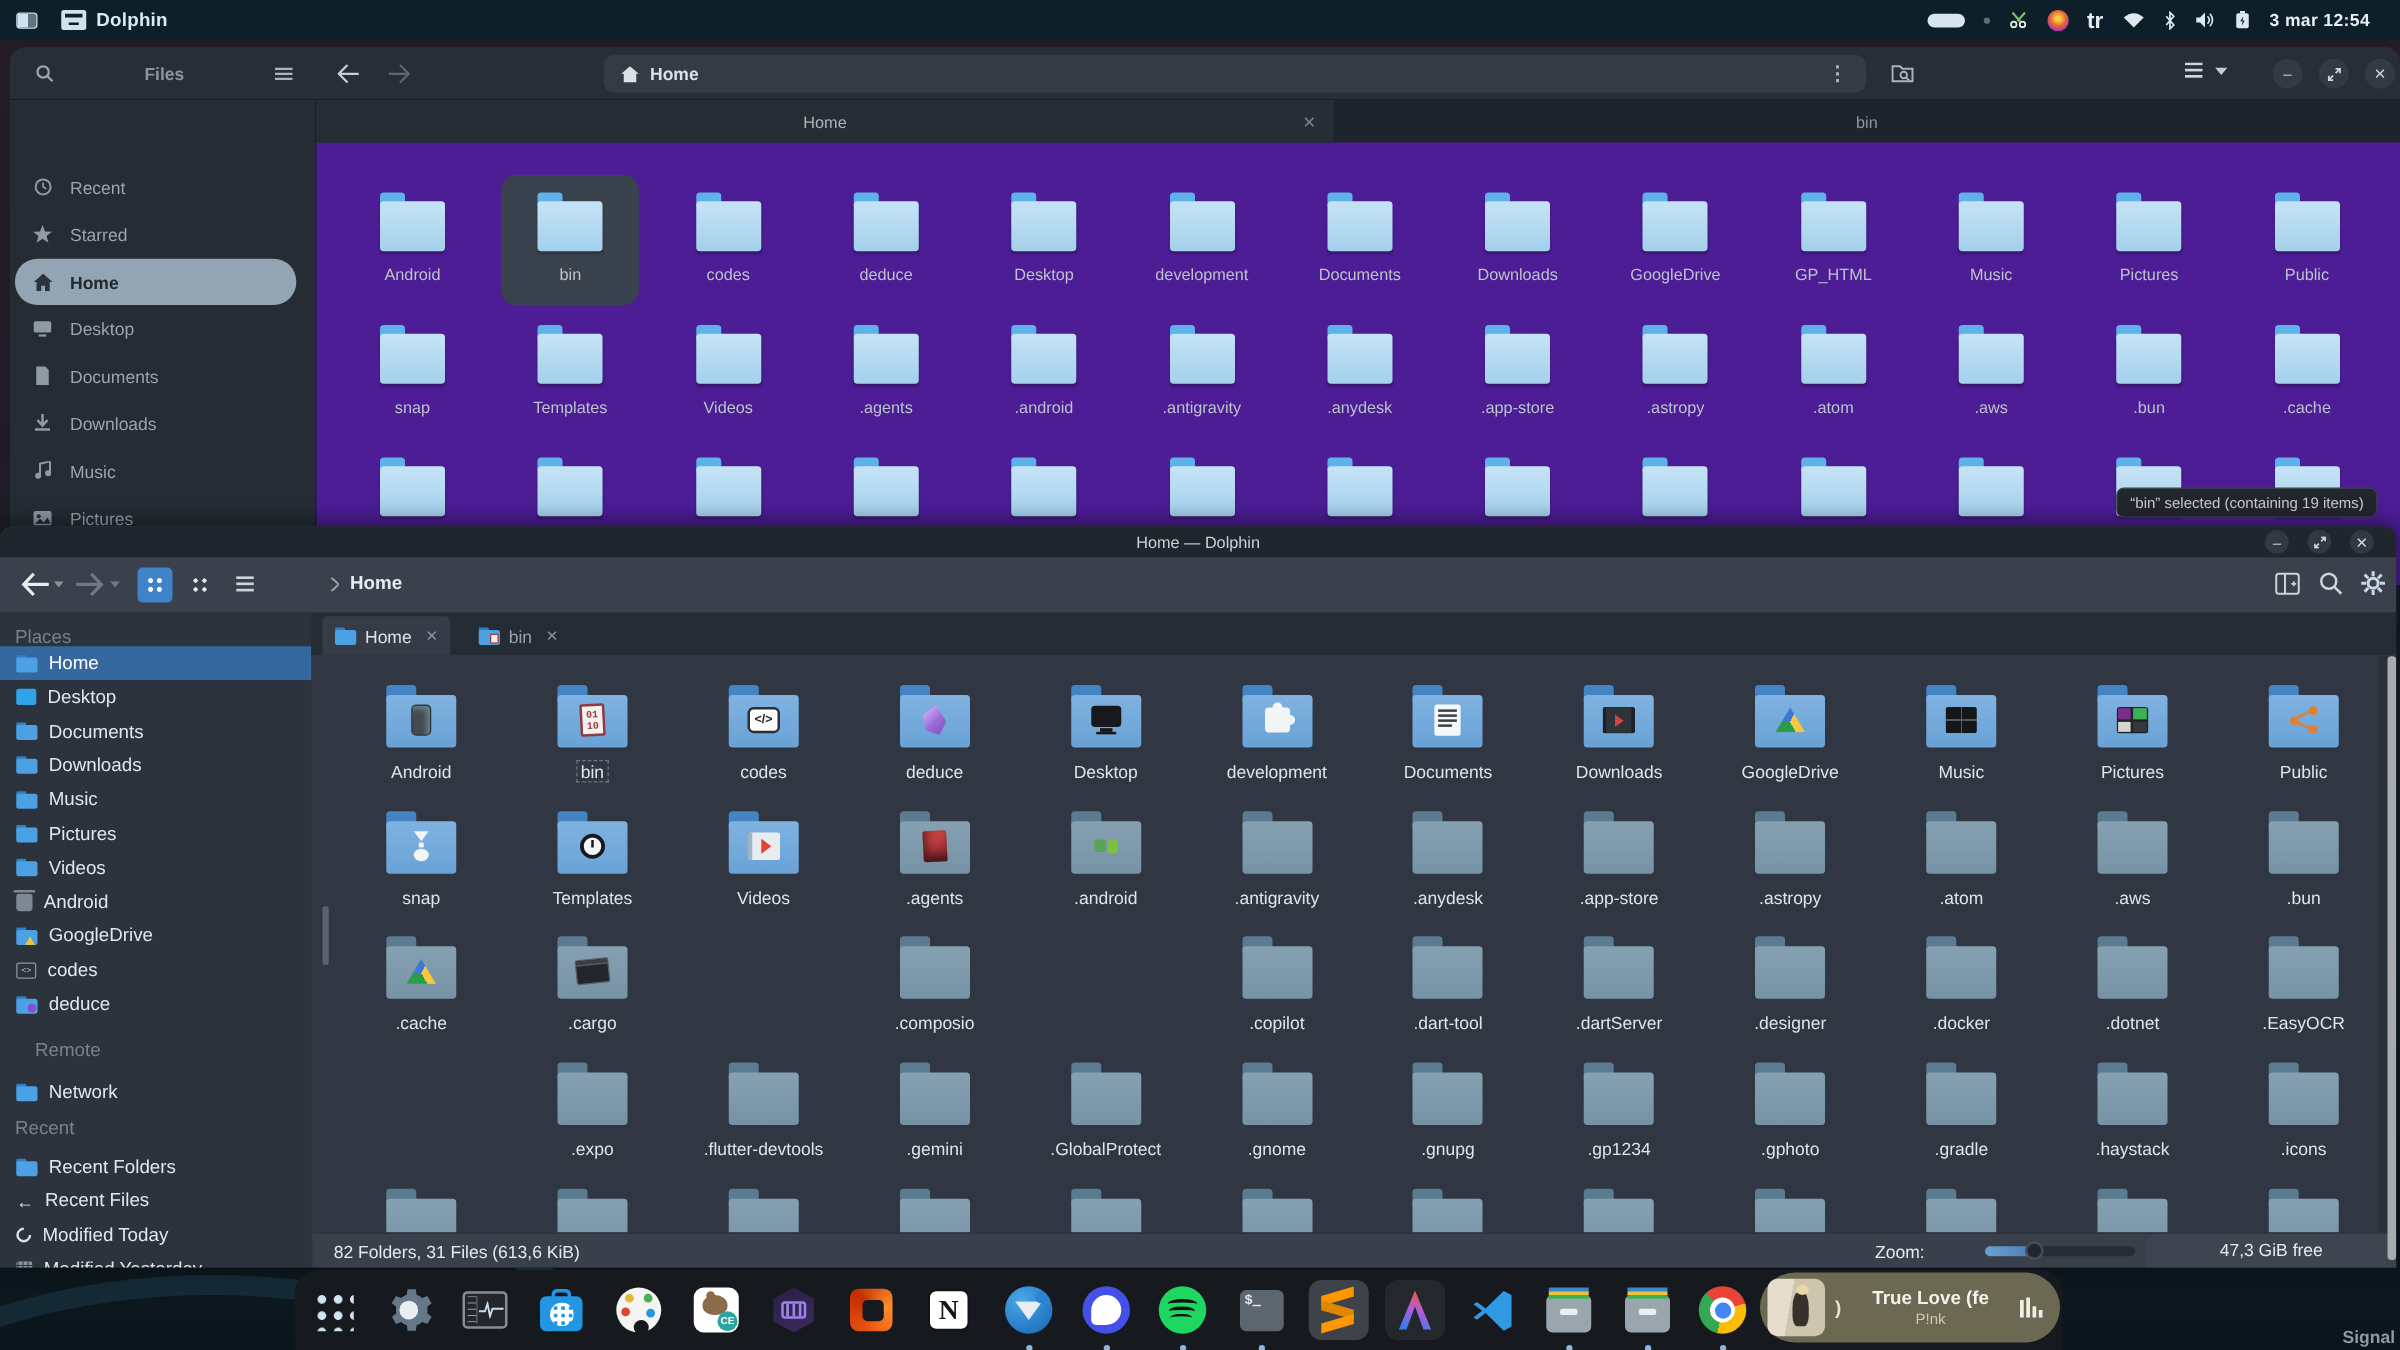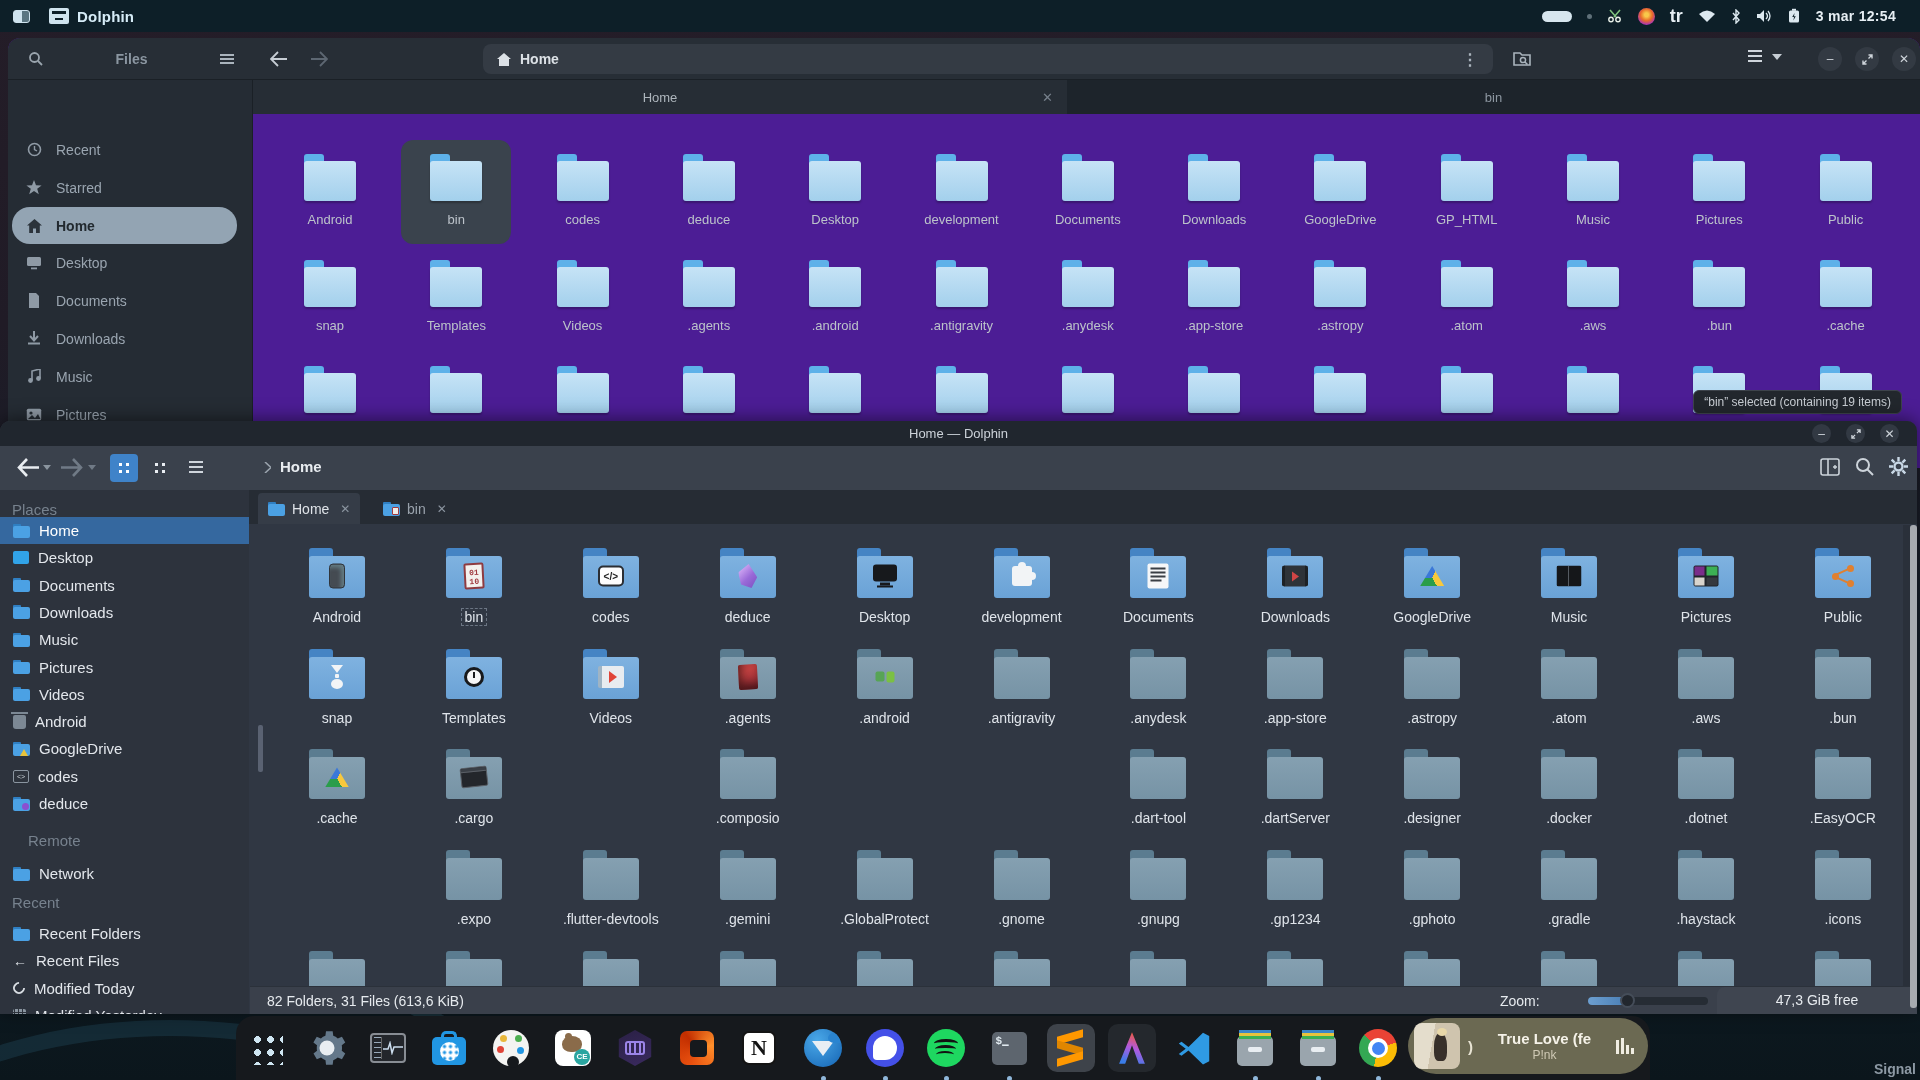--- a/index.html
+++ b/index.html
@@ -881,20 +881,24 @@
           <div class="emb">
             <div style="width:27px;height:20px;background:#23262b;border:1px solid #5a5f66;border-radius:2px;transform:rotate(-6deg);">
               <div style="height:4px;background:#3a3f46;border-bottom:1px solid #5a5f66;"></div>
             </div>
           </div>
         </div><div class="dlabel">.cargo</div></div>
       <div class="ditem" style="left: 435.7px; top: 225.4px;"><div class="kfold hid">
           <div class="tab"></div>
           <div class="bodyp"></div>
         </div><div class="dlabel">.composio</div></div>
+      <div class="ditem" style="left: 709.5px; top: 225.4px;"><div class="kfold hid">
+          <div class="tab"></div>
+          <div class="bodyp"></div>
+        </div><div class="dlabel">.copilot</div></div>
       <div class="ditem" style="left: 846.4px; top: 225.4px;"><div class="kfold hid">
           <div class="tab"></div>
           <div class="bodyp"></div>
         </div><div class="dlabel">.dart-tool</div></div>
       <div class="ditem" style="left: 983.3px; top: 225.4px;"><div class="kfold hid">
           <div class="tab"></div>
           <div class="bodyp"></div>
         </div><div class="dlabel">.dartServer</div></div>
       <div class="ditem" style="left: 1120.2px; top: 225.4px;"><div class="kfold hid">
           <div class="tab"></div>

